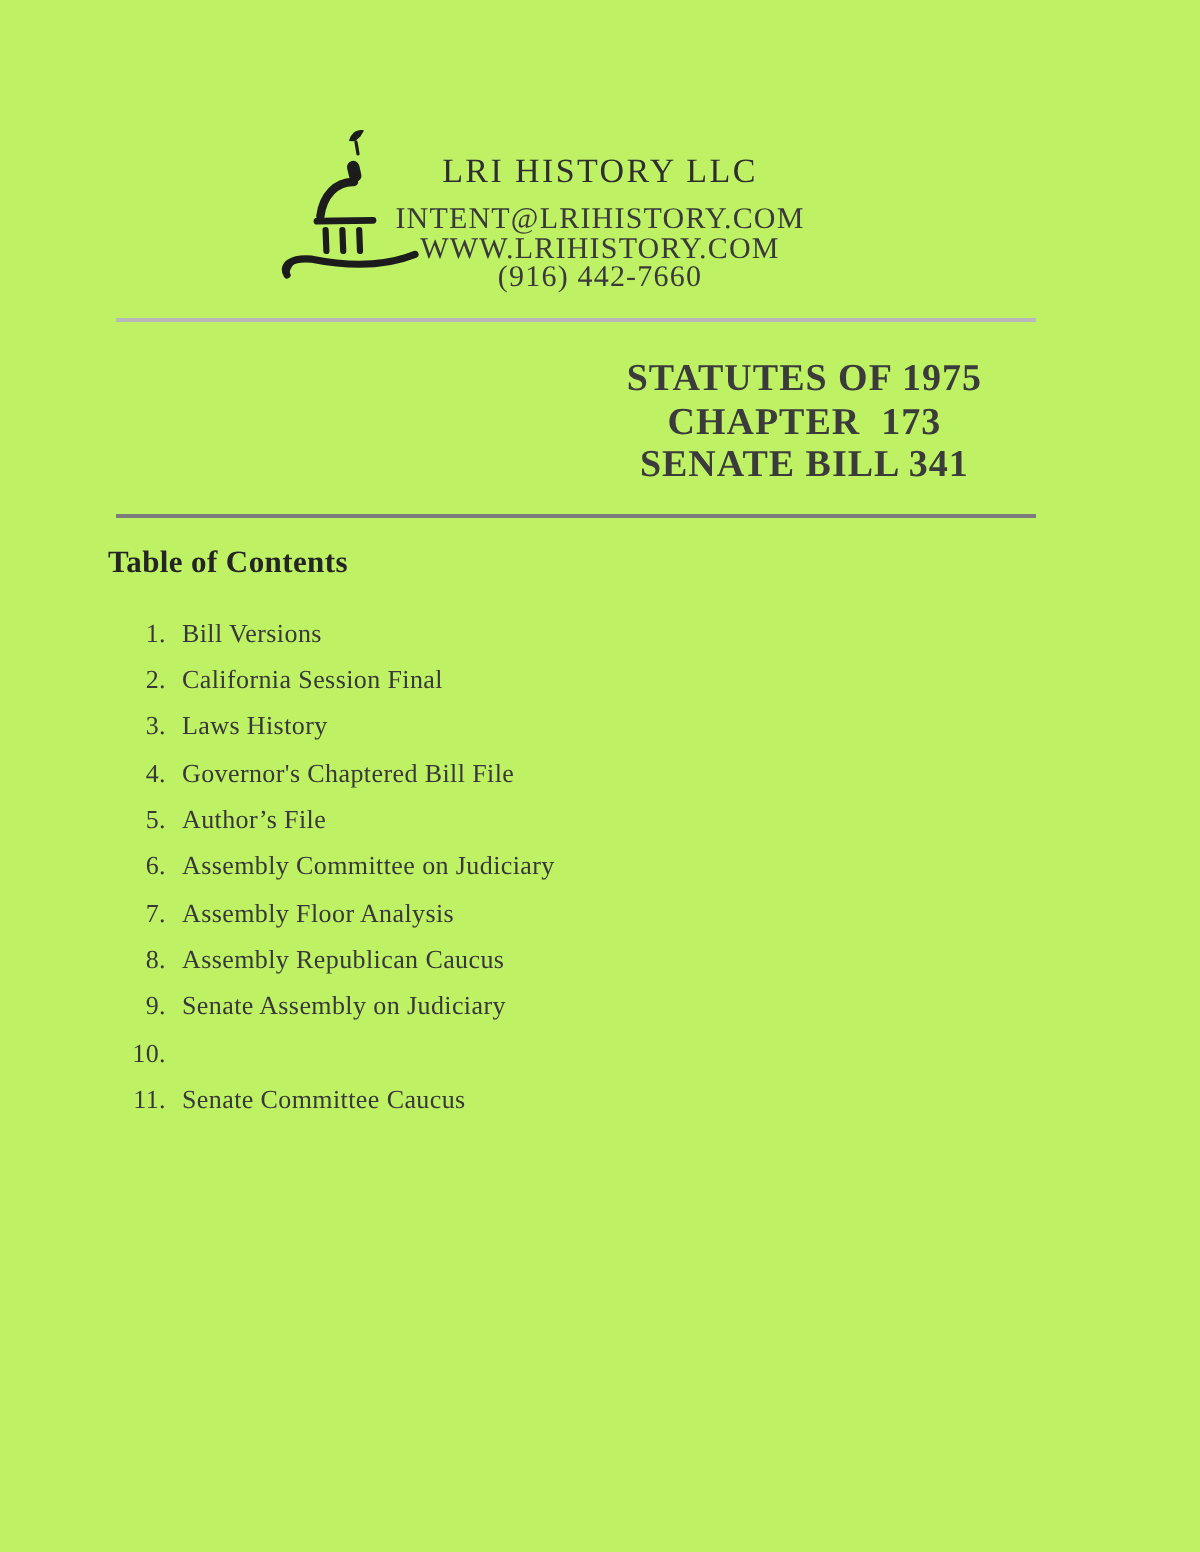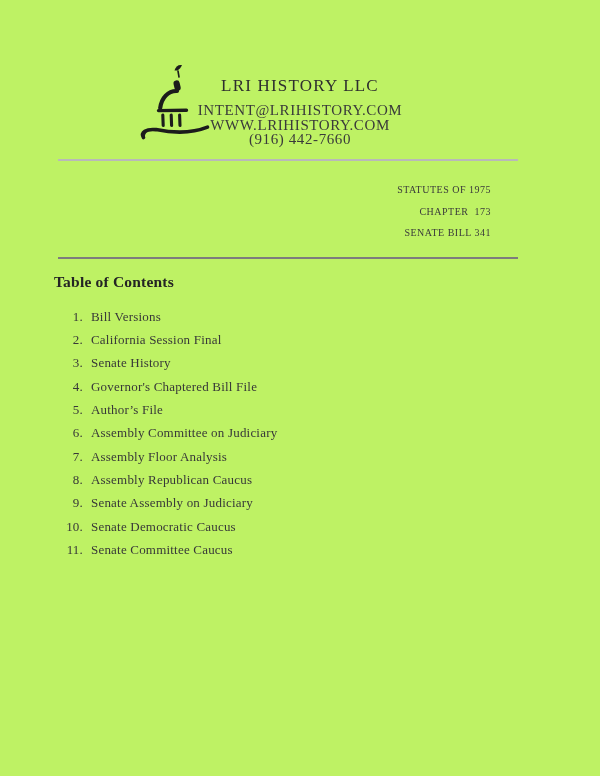--- a/index.html
+++ b/index.html
@@ -54,23 +54,23 @@
     width: 460px;
   }
   .rule-top { top: 159px; height: 2px; background: #b9b9b9; }
   .rule-bottom { top: 257px; height: 1.5px; background: #7d7d7d; }
 
   
   .reference {
     position: absolute;
     right: 109px;
     top: 179px;
-    text-align: right;
-    font-weight: normal;
-    font-size: 10px;
+    text-align: center;
+    font-weight: bold;
+    font-size: 19px;
     line-height: 21.5px;
     letter-spacing: 0.5px;
     color: #3b3b3b;
   }
   .reference div { white-space: pre; }
 
   
   .toc-title {
     position: absolute;
     left: 54px;
@@ -154,21 +154,21 @@
     <li class="toc-item">
       <span class="toc-num">1.</span>
       <span class="toc-label">Bill Versions</span>
     </li>
     <li class="toc-item">
       <span class="toc-num">2.</span>
       <span class="toc-label">California Session Final</span>
     </li>
     <li class="toc-item">
       <span class="toc-num">3.</span>
-      <span class="toc-label">Senate History</span>
+      <span class="toc-label">Laws History</span>
     </li>
     <li class="toc-item">
       <span class="toc-num">4.</span>
       <span class="toc-label">Governor's Chaptered Bill File</span>
     </li>
     <li class="toc-item">
       <span class="toc-num">5.</span>
       <span class="toc-label">Author’s File</span>
     </li>
     <li class="toc-item">
@@ -182,21 +182,20 @@
     <li class="toc-item">
       <span class="toc-num">8.</span>
       <span class="toc-label">Assembly Republican Caucus</span>
     </li>
     <li class="toc-item">
       <span class="toc-num">9.</span>
       <span class="toc-label">Senate Assembly on Judiciary</span>
     </li>
     <li class="toc-item">
       <span class="toc-num">10.</span>
-      <span class="toc-label">Senate Democratic Caucus</span>
     </li>
     <li class="toc-item">
       <span class="toc-num">11.</span>
       <span class="toc-label">Senate Committee Caucus</span>
     </li>
   </ol>
 
 </div>
 
 </body></html>

